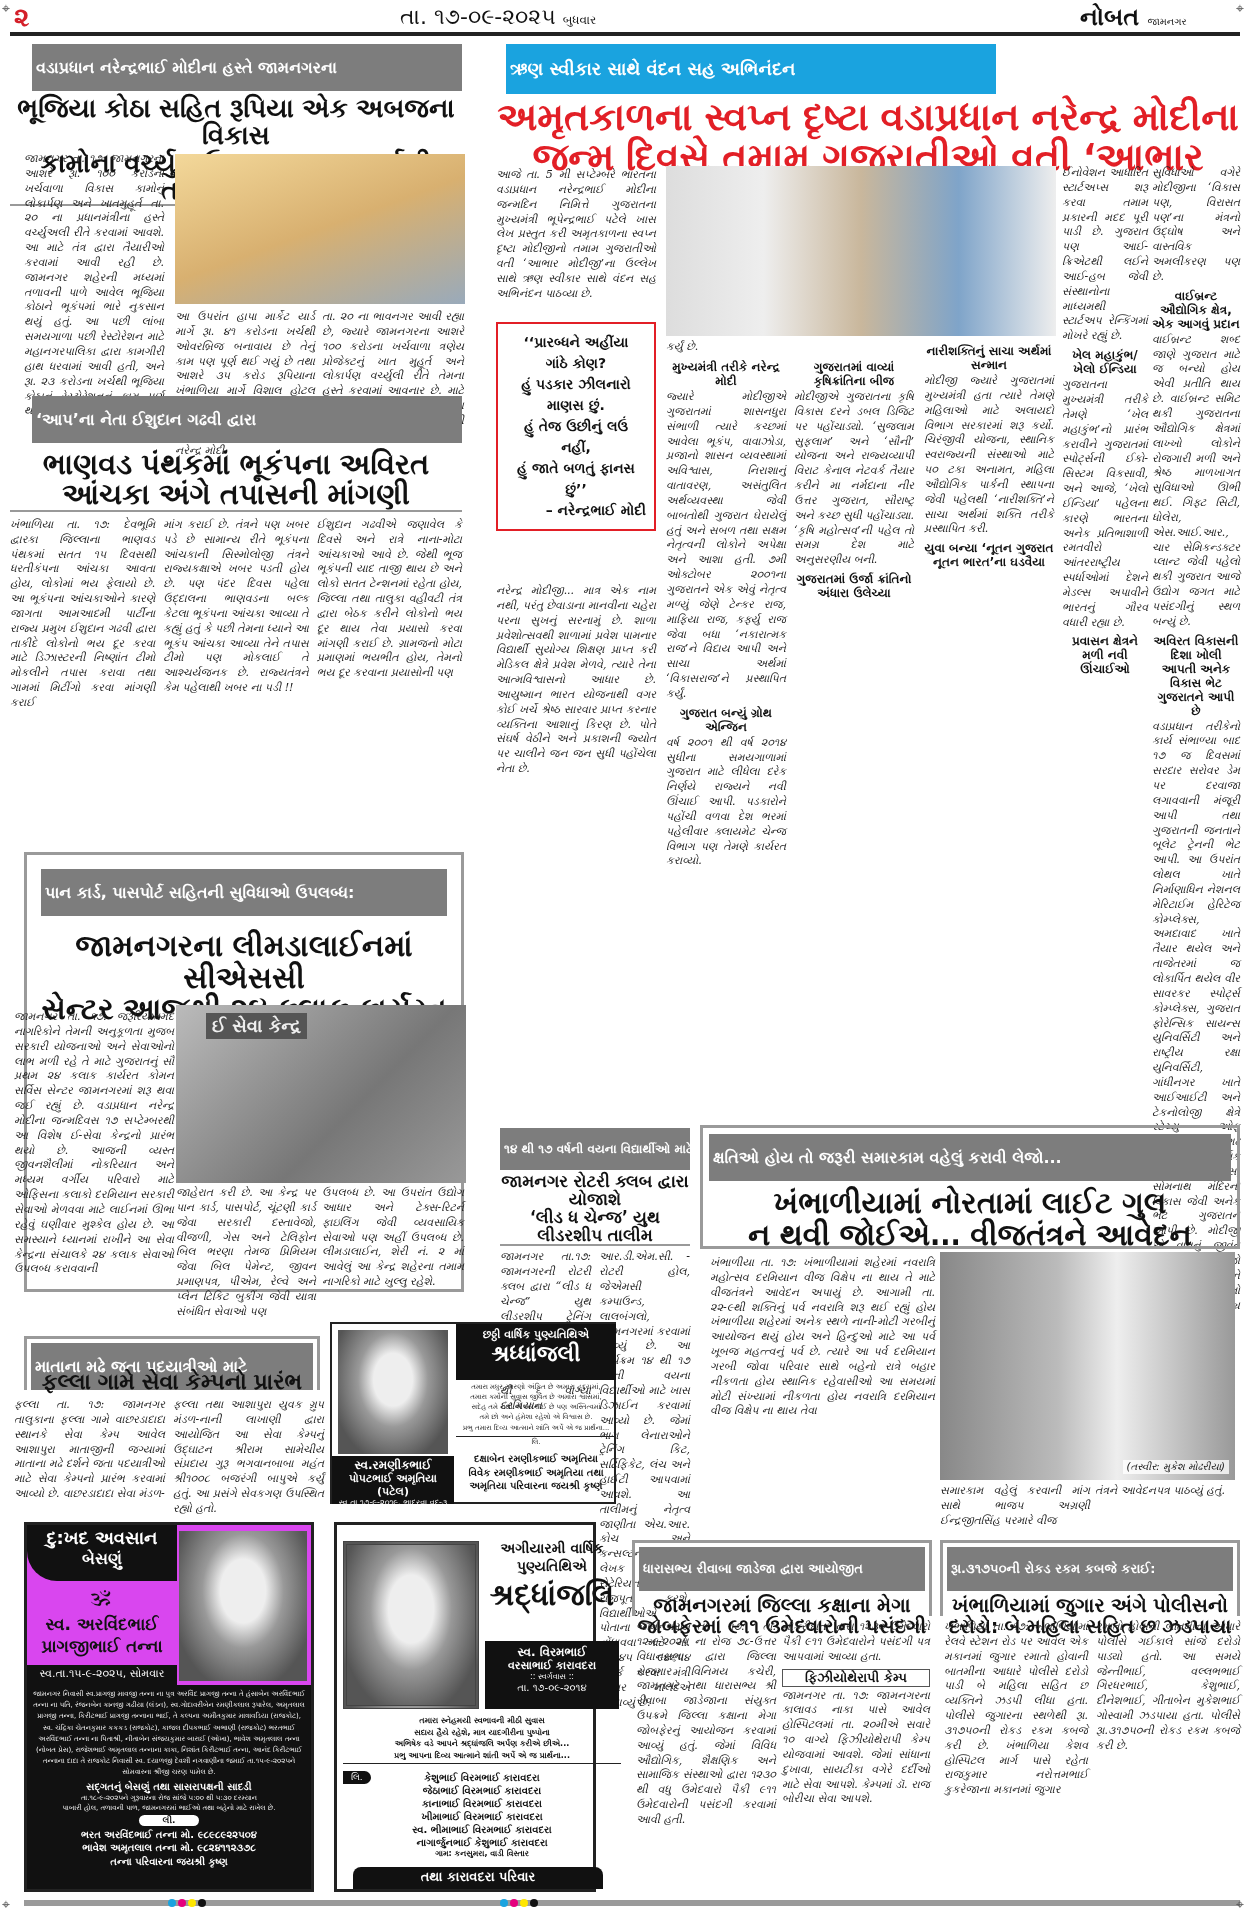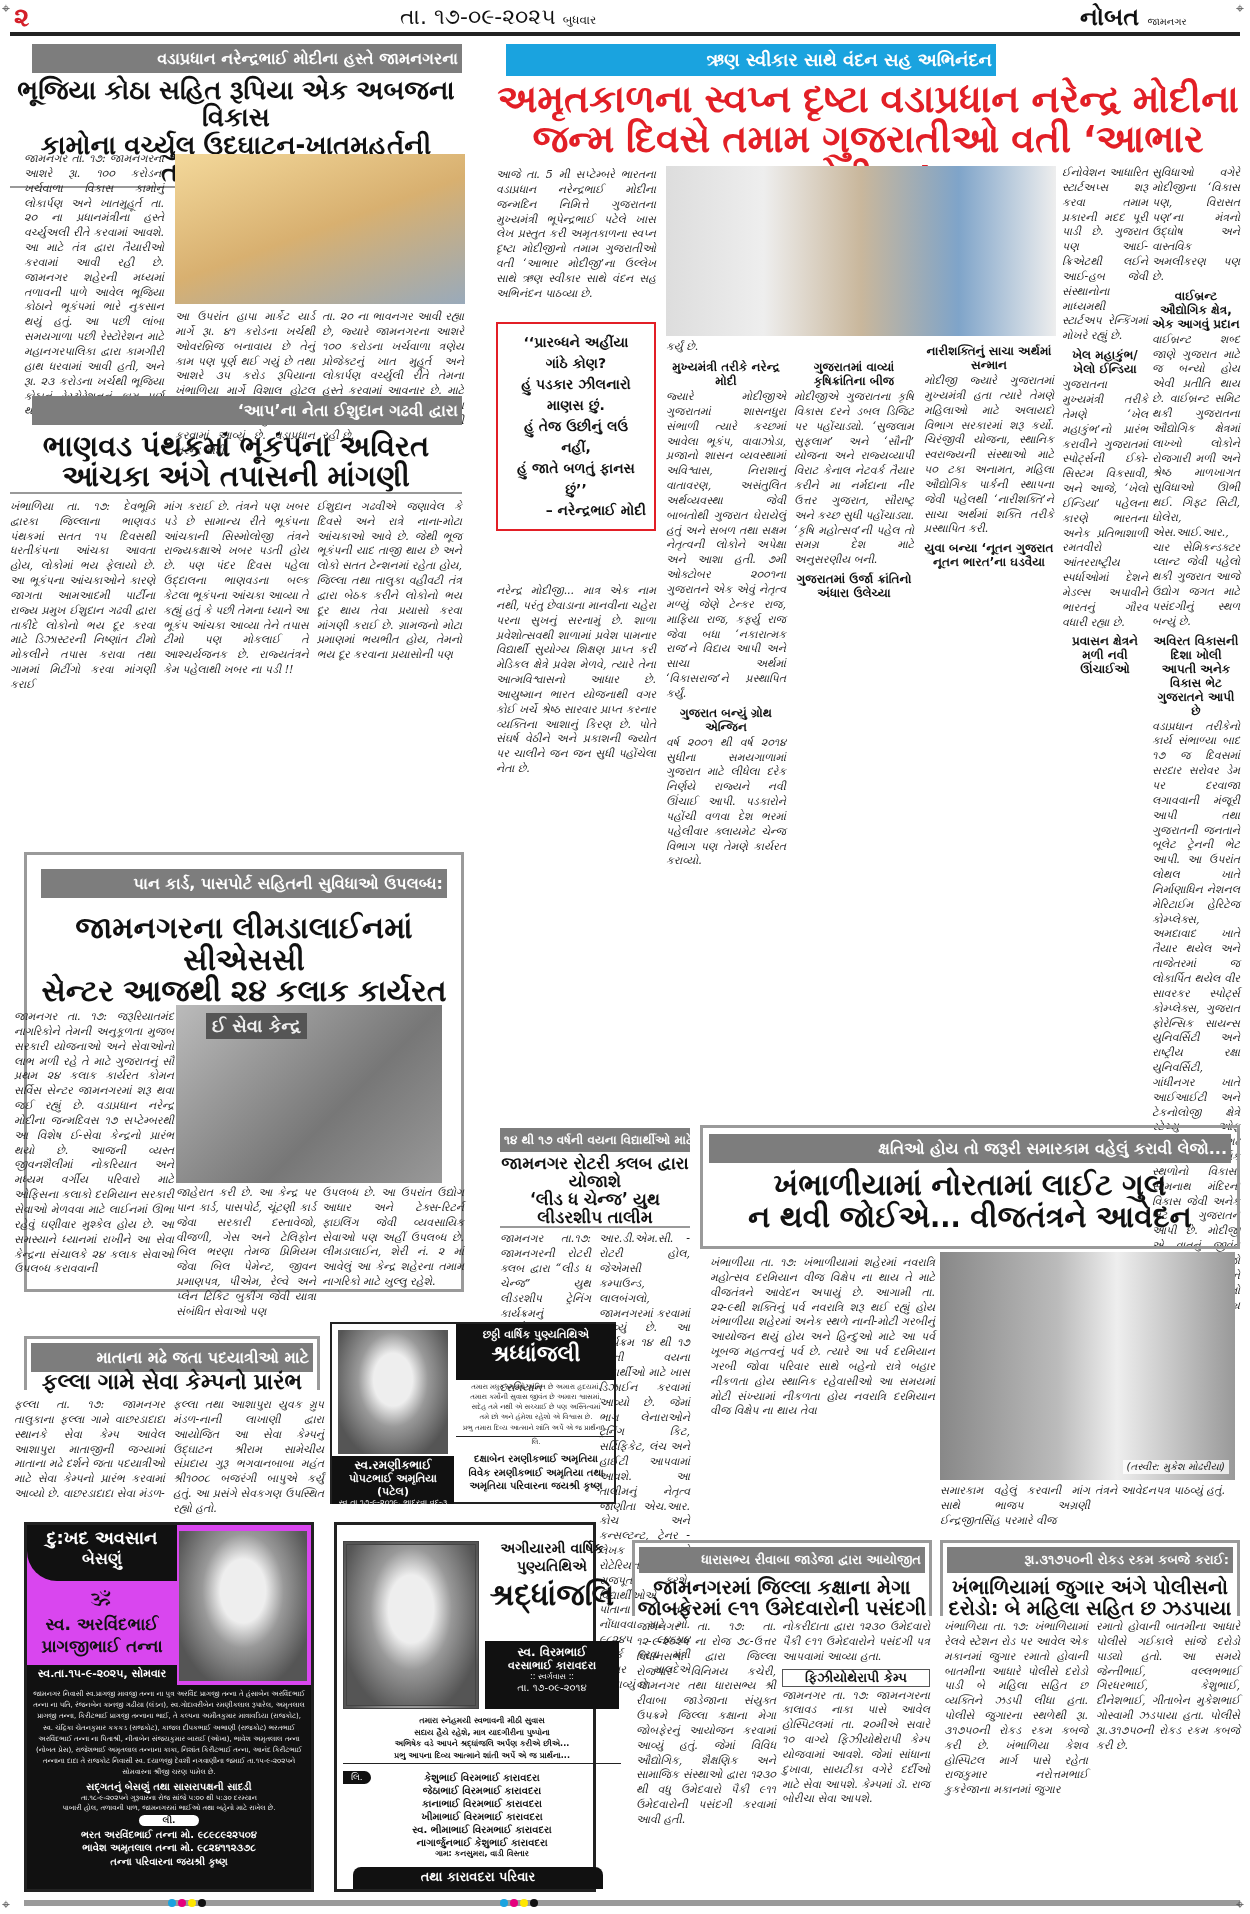--- a/index.html
+++ b/index.html
@@ -5,21 +5,21 @@
 *{box-sizing:border-box;margin:0;padding:0}
 body{width:1250px;height:1914px;background:#fff;font-family:"DejaVu Sans",sans-serif;color:#111;position:relative;overflow:hidden}
 .abs{position:absolute}
 .masthead{left:0;top:0;width:1250px;height:34px}
 .pgno{left:14px;top:2px;font-size:26px;font-weight:bold;color:#d4202a}
 .dateline{left:400px;top:4px;font-size:22px;color:#111}
 .dateline small{font-size:12px}
 .logo{left:1080px;top:2px;font-size:24px;font-weight:bold;font-family:"DejaVu Serif",serif}
 .logo small{font-size:10px;font-weight:normal}
 .rule{left:10px;top:32px;width:1230px;height:4px;background:#222}
-.kicker{background:#7d7d7d;color:#fff;font-weight:bold;text-align:right;font-size:16px;padding:5px 4px;white-space:nowrap;overflow:hidden}
+.kicker{background:#7d7d7d;color:#fff;font-weight:bold;text-align:left;font-size:16px;padding:14px 4px;white-space:nowrap;overflow:hidden}
 .kicker.blue{background:#1aa3df;font-size:18px}
 .head{font-weight:bold;text-align:center;line-height:1.05;color:#111;font-family:"DejaVu Sans Condensed","DejaVu Sans",sans-serif}
 .red{color:#e21f26}
 .body{font-family:"DejaVu Serif",serif;font-style:italic;font-size:11px;line-height:1.35;color:#222;text-align:justify}
 .box{border:3px solid #9a9a9a}
 .photo{background:linear-gradient(135deg,#bbb,#777 60%,#999);}
 .photo.color{background:linear-gradient(160deg,#f3d89a,#d8b070 50%,#9ab 100%)}
 .photo.portrait{background:radial-gradient(ellipse at 50% 40%,#eee 0 25%,#999 45%,#555 80%)}
 .subhead{font-weight:bold;font-size:12px;font-family:"DejaVu Sans",sans-serif;font-style:normal;text-align:center;margin:4px 0 2px}
 .quote{border:2px solid #e21f26;padding:8px;text-align:center;font-weight:bold;font-size:14px;line-height:1.5}
@@ -115,21 +115,21 @@
     <div class="body">ઈશુદાન ગઢવીએ જણાવેલ કે દિવસે અને રાત્રે નાના-મોટા આંચકાઓ આવે છે. જેથી ભૂજ ભૂકંપની યાદ તાજી થાય છે અને લોકો સતત ટેન્શનમાં રહેતા હોય, જિલ્લા તથા તાલુકા વહીવટી તંત્ર દ્વારા બેઠક કરીને લોકોનો ભય દૂર થાય તેવા પ્રયાસો કરવા માંગણી કરાઈ છે. ગ્રામજનો મોટા પ્રમાણમાં ભયભીત હોય, તેમનો ભય દૂર કરવાના પ્રયાસોની પણ</div>
   </div>
 </div>
 
 <div class="abs box" style="left:24px;top:852px;width:440px;height:440px">
   <div class="kicker" style="margin:14px">પાન કાર્ડ, પાસપોર્ટ સહિતની સુવિધાઓ ઉપલબ્ધ:</div>
   <div class="head" style="font-size:30px">જામનગરના લીમડાલાઈનમાં સીએસસી</div>
   <div class="head" style="font-size:30px">સેન્ટર આજથી ૨૪ કલાક કાર્યરત બનશે</div>
 </div>
 <div class="body abs" style="left:14px;top:1010px;width:160px">જામનગર તા. ૧૭: જરૂરિયાતમંદ નાગરિકોને તેમની અનુકૂળતા મુજબ સરકારી યોજનાઓ અને સેવાઓનો લાભ મળી રહે તે માટે ગુજરાતનું સૌ પ્રથમ ૨૪ કલાક કાર્યરત કોમન સર્વિસ સેન્ટર જામનગરમાં શરૂ થવા જઈ રહ્યું છે. વડાપ્રધાન નરેન્દ્ર મોદીના જન્મદિવસ ૧૭ સપ્ટેમ્બરથી આ વિશેષ ઈ-સેવા કેન્દ્રનો પ્રારંભ થયો છે. આજની વ્યસ્ત જીવનશૈલીમાં નોકરિયાત અને મધ્યમ વર્ગીય પરિવારો માટે ઓફિસના કલાકો દરમિયાન સરકારી સેવાઓ મેળવવા માટે લાઈનમાં ઊભા રહેવું ઘણીવાર મુશ્કેલ હોય છે. આ સમસ્યાને ધ્યાનમાં રાખીને આ સેવા કેન્દ્રના સંચાલકે ૨૪ કલાક સેવાઓ ઉપલબ્ધ કરાવવાની</div>
-<div class="photo abs" style="left:176px;top:1005px;width:266px;height:178px">
+<div class="photo abs" style="left:176px;top:1005px;width:290px;height:178px">
   <div class="abs" style="left:30px;top:8px;font-size:18px;font-weight:bold;color:#eee;background:#555;padding:2px 6px">ઈ સેવા કેન્દ્ર</div>
 </div>
 <div class="body abs" style="left:176px;top:1186px;width:140px">જાહેરાત કરી છે. આ કેન્દ્ર પર પાન કાર્ડ, પાસપોર્ટ, ચૂંટણી કાર્ડ જેવા સરકારી દસ્તાવેજો, વીજળી, ગેસ અને ટેલિફોન બિલ ભરણા તેમજ પ્રિમિયમ જેવા બિલ પેમેન્ટ, જીવન પ્રમાણપત્ર, પીએમ, રેલ્વે અને પ્લેન ટિકિટ બુકીંગ જેવી યાત્રા સંબંધિત સેવાઓ પણ</div>
 <div class="body abs" style="left:322px;top:1186px;width:142px">ઉપલબ્ધ છે. આ ઉપરાંત ઉદ્યોગ આધાર અને ટેક્સ-રિટર્ન ફાઇલિંગ જેવી વ્યવસાયિક સેવાઓ પણ અહીં ઉપલબ્ધ છે. લીમડાલાઈન, શેરી નં. ૨ માં આવેલું આ કેન્દ્ર શહેરના તમામ નાગરિકો માટે ખુલ્લુ રહેશે.</div>
 
 <div class="abs" style="left:500px;top:1128px;width:190px;height:390px">
   <div class="kicker" style="font-size:12px">૧૪ થી ૧૭ વર્ષની વયના વિદ્યાર્થીઓ માટે</div>
   <div class="head" style="font-size:17px;margin-top:3px">જામનગર રોટરી ક્લબ દ્વારા યોજાશે</div>
   <div class="head" style="font-size:17px;border-bottom:2px solid #999">‘લીડ ધ ચેન્જ’ યુથ લીડરશીપ તાલીમ</div>
   <div class="cols" style="margin-top:4px">
@@ -211,21 +211,21 @@
   <div class="abs black" style="left:0;top:0;width:150px;height:56px;border-radius:0 0 0 30px;text-align:center">
     <div style="font-size:18px;font-weight:bold;margin-top:2px">દુ:ખદ અવસાન</div>
     <div style="font-size:16px;font-weight:bold">બેસણું</div>
   </div>
   <div class="abs" style="left:64px;top:60px;font-size:22px">🕉</div>
   <div class="abs ad-name" style="left:0;top:88px;width:150px;font-size:17px;line-height:1.3">
     <div>સ્વ. અરવિંદભાઈ</div>
     <div>પ્રાગજીભાઈ તન્ના</div>
   </div>
   <div class="photo portrait abs" style="left:152px;top:6px;width:128px;height:150px"></div>
-  <div class="abs black" style="left:0;top:140px;width:150px;height:20px;font-size:11px;font-weight:bold;text-align:center;padding-top:2px">સ્વ.તા.૧૫-૯-૨૦૨૫, સોમવાર</div>
+  <div class="abs black" style="left:0;top:140px;width:150px;height:20px;font-size:11px;font-weight:normal;text-align:center;padding-top:2px">સ્વ.તા.૧૫-૯-૨૦૨૫, સોમવાર</div>
   <div class="abs black" style="left:0;top:160px;width:284px;height:204px;padding:4px 6px">
     <div class="ad-text" style="font-size:7px;line-height:1.6">જામનગર નિવાસી સ્વ.પ્રાગજી માવજી તન્ના ના પુત્ર અરવિંદ પ્રાગજી તન્ના તે હંસાબેન અરવિંદભાઈ તન્ના ના પતિ, રંજનબેન કાનજી ગઢીયા (લંડન), સ્વ.ગોદાવરીબેન રમણીકલાલ રૂપારેલ, અમૃતલાલ પ્રાગજી તન્ના, કિરીટભાઈ પ્રાગજી તન્નાના ભાઈ, તે કલ્પના અમીતકુમાર માત્રાવડિયા (રાજકોટ), સ્વ. ચંદ્રિકા ચેતનકુમાર કકકડ (રાજકોટ), કાજલ દીપકભાઈ અભાણી (રાજકોટ) ભરતભાઈ અરવિંદભાઈ તન્ના ના પિતાશ્રી, નીતાબેન સંજયકુમાર બારાઈ (ઓખા), ભાવેશ અમૃતલાલ તન્ના (નોબત પ્રેસ), રાજેશભાઈ અમૃતલાલ તન્નાના કાકા, નિશાંત કિરીટભાઈ તન્ના, આનંદ કિરીટભાઈ તન્નાના દાદા તે રાજકોટ નિવાસી સ્વ. દયાળજી દેવશી નગવાણીના જમાઈ તા.૧૫-૯-૨૦૨૫ને સોમવારના શ્રીજી ચરણ પામેલ છે.</div>
     <div class="ad-name" style="font-size:10px;margin-top:2px">સદ્ગતનું બેસણું તથા સાસરાપક્ષની સાદડી</div>
     <div class="ad-text" style="font-size:7px">તા.૧૮-૯-૨૦૨૫ને ગુરૂવારના રોજ સાંજે ૫:૦૦ થી ૫:૩૦ દરમ્યાન</div>
     <div class="ad-text" style="font-size:7px">પાબારી હોલ, તળાવની પાળ, જામનગરમાં ભાઈઓ તથા બહેનો માટે રાખેલ છે.</div>
     <div class="ad-name" style="font-size:9px;background:#fff;color:#111;width:60px;margin:2px auto;border-radius:8px">લી.</div>
     <div class="ad-name" style="font-size:10px;line-height:1.35">
       <div>ભરત અરવિંદભાઈ તન્ના મો. ૯૮૯૮૯૨૨૫૦૪</div>
       <div>ભાવેશ અમૃતલાલ તન્ના મો. ૯૮૨૪૧૧૨૩૭૮</div>
       <div>તન્ના પરિવારના જયશ્રી કૃષ્ણ</div>

